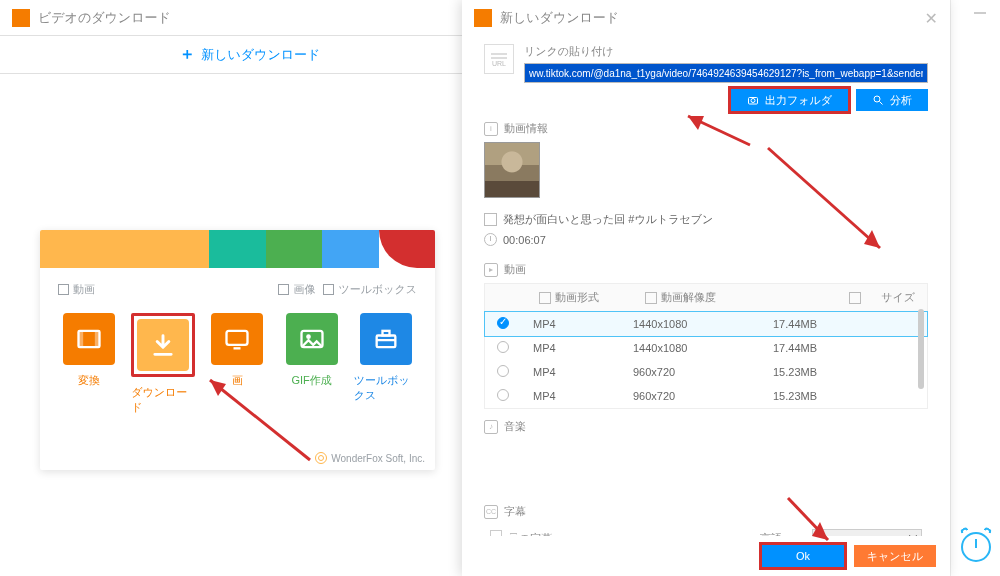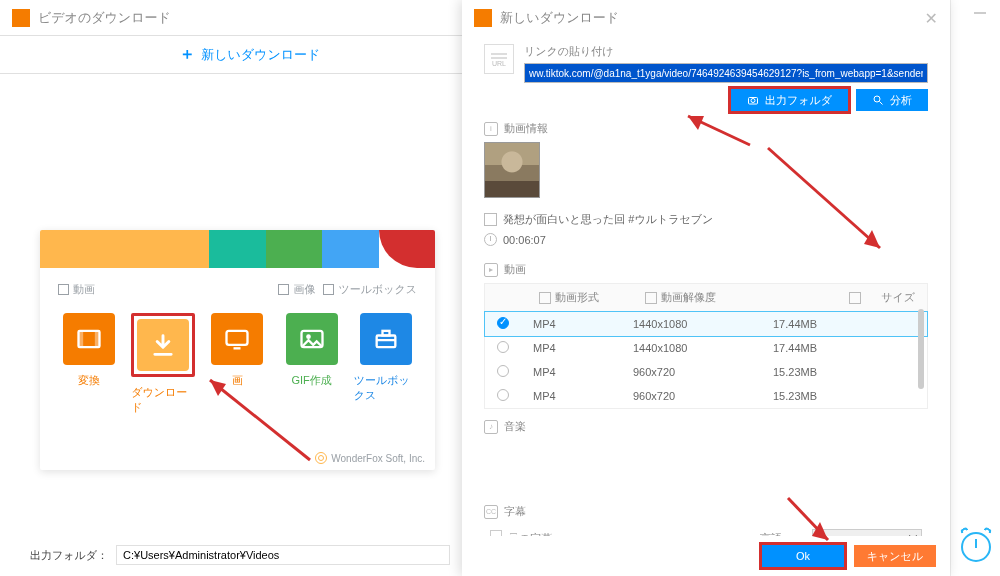--- a/index.html
+++ b/index.html
@@ -235,24 +235,20 @@
           </div>
         <span>ツールボックス</span>
       </div>
     </div>
     <div class="footer">
       <span class="dot"></span>
       <span>WonderFox Soft, Inc.</span>
     </div>
   </div>
 
-  <div class="output-row">
-    <span>出力フォルダ：</span>
-    <input type="text" value="C:¥Users¥Administrator¥Videos" style="">
-  </div>
 </div>
 
 <div class="right-strip">
   <div class="min"></div>
   <div class="clock-btn">
       <span class="bell1"></span>
       <span class="bell2"></span>
     </div>
 </div>
 

